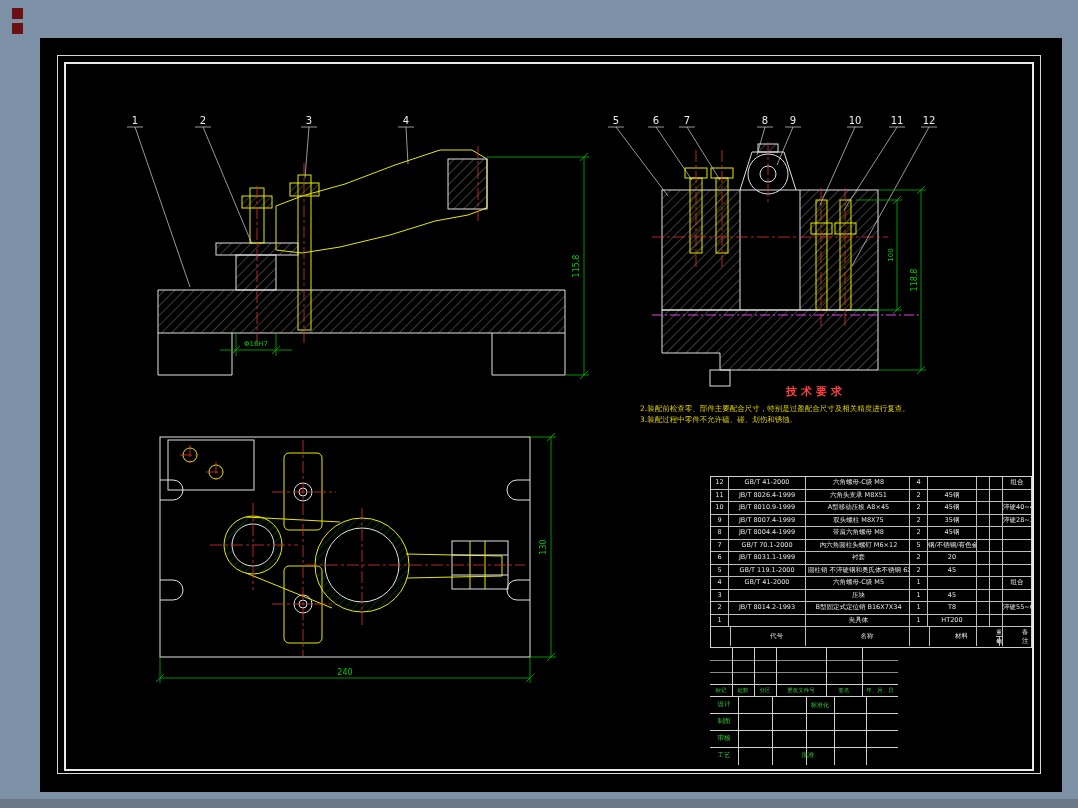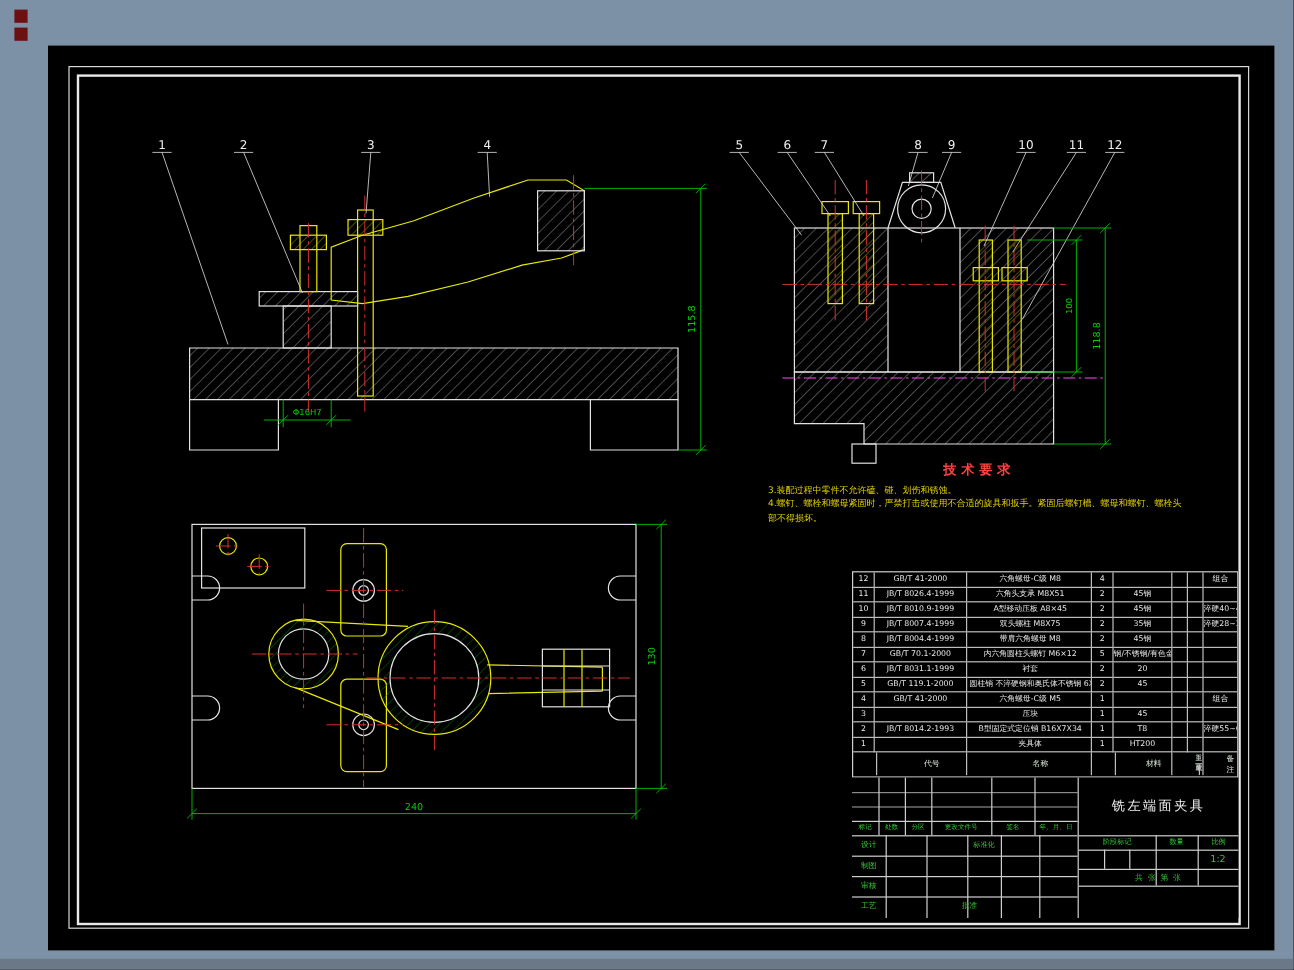--- a/index.html
+++ b/index.html
@@ -177,24 +177,24 @@
       <text class="dim" x="305" y="637" text-anchor="middle">240</text>
       <text class="dim" transform="rotate(-90 506 509)" x="506" y="509" text-anchor="middle">130</text>
     </g>
   </svg>
 
   <div class="tech">
     <div class="tech-title">技术要求</div>
     <div class="tech-items">
 
 
+        <div class="tech-item">2.装配前检查零、部件主要配合尺寸，特别是过盈配合尺寸及相关精度进行复查。</div>
 
         <div class="tech-item">3.装配过程中零件不允许磕、碰、划伤和锈蚀。</div>
 
-        <div class="tech-item">4.螺钉、螺栓和螺母紧固时，严禁打击或使用不合适的旋具和扳手。紧固后螺钉槽、螺母和螺钉、螺栓头部不得损坏。</div>
       </div>
   </div>
 
   <div class="bom">
     <div class="bom-rows">
 
         <div class="bom-row">
           <span class="c c-no">12</span>
           <span class="c c-code">GB/T 41-2000</span>
           <span class="c c-name">六角螺母-C级 M8</span>
@@ -368,30 +368,14 @@
       <span class="lbl" style="left:66px;width:50px;top:36px;height:12px;line-height:12px;font-size:5.5px;">更改文件号</span>
       <span class="lbl" style="left:116px;width:36px;top:36px;height:12px;line-height:12px;font-size:5.5px;">签名</span>
       <span class="lbl" style="left:152px;width:36px;top:36px;height:12px;line-height:12px;font-size:5.5px;">年、月、日</span>
       <span class="lbl" style="left:0;width:28px;top:48px;height:17px;line-height:17px;font-size:6.5px;">设计</span>
       <span class="lbl" style="left:0;width:28px;top:65px;height:17px;line-height:17px;font-size:6.5px;">制图</span>
       <span class="lbl" style="left:0;width:28px;top:82px;height:17px;line-height:17px;font-size:6.5px;">审核</span>
       <span class="lbl" style="left:0;width:28px;top:99px;height:17px;line-height:17px;font-size:6.5px;">工艺</span>
       <span class="lbl" style="left:96px;width:28px;top:48px;height:17px;line-height:17px;font-size:6px;">标准化</span>
       <span class="lbl" style="left:84px;width:28px;top:99px;height:17px;line-height:17px;font-size:6.5px;">批准</span>
     </div>
-    <div class="tb-right">
-      <div class="tb-name">铣左端面夹具</div>
-      <div class="hl" style="top:48px;"></div>
-      <div class="hl" style="top:60px;"></div>
-      <div class="hl" style="top:76px;"></div>
-      <div class="hl" style="top:90px;"></div>
-      <div class="vl" style="left:64px;top:48px;height:42px;"></div>
-      <div class="vl" style="left:99px;top:48px;height:42px;"></div>
-      <div class="vl" style="left:21px;top:60px;height:16px;"></div>
-      <div class="vl" style="left:42px;top:60px;height:16px;"></div>
-      <span class="lbl" style="left:0;width:64px;top:48px;height:12px;line-height:12px;font-size:6px;">阶段标记</span>
-      <span class="lbl" style="left:64px;width:35px;top:48px;height:12px;line-height:12px;font-size:6px;">数量</span>
-      <span class="lbl" style="left:99px;width:35px;top:48px;height:12px;line-height:12px;font-size:6px;">比例</span>
-      <div class="tb-scale">1:2</div>
-      <div class="tb-sheets">共 张 第 张</div>
-    </div>
   </div>
 </div>
 
 </body></html>

